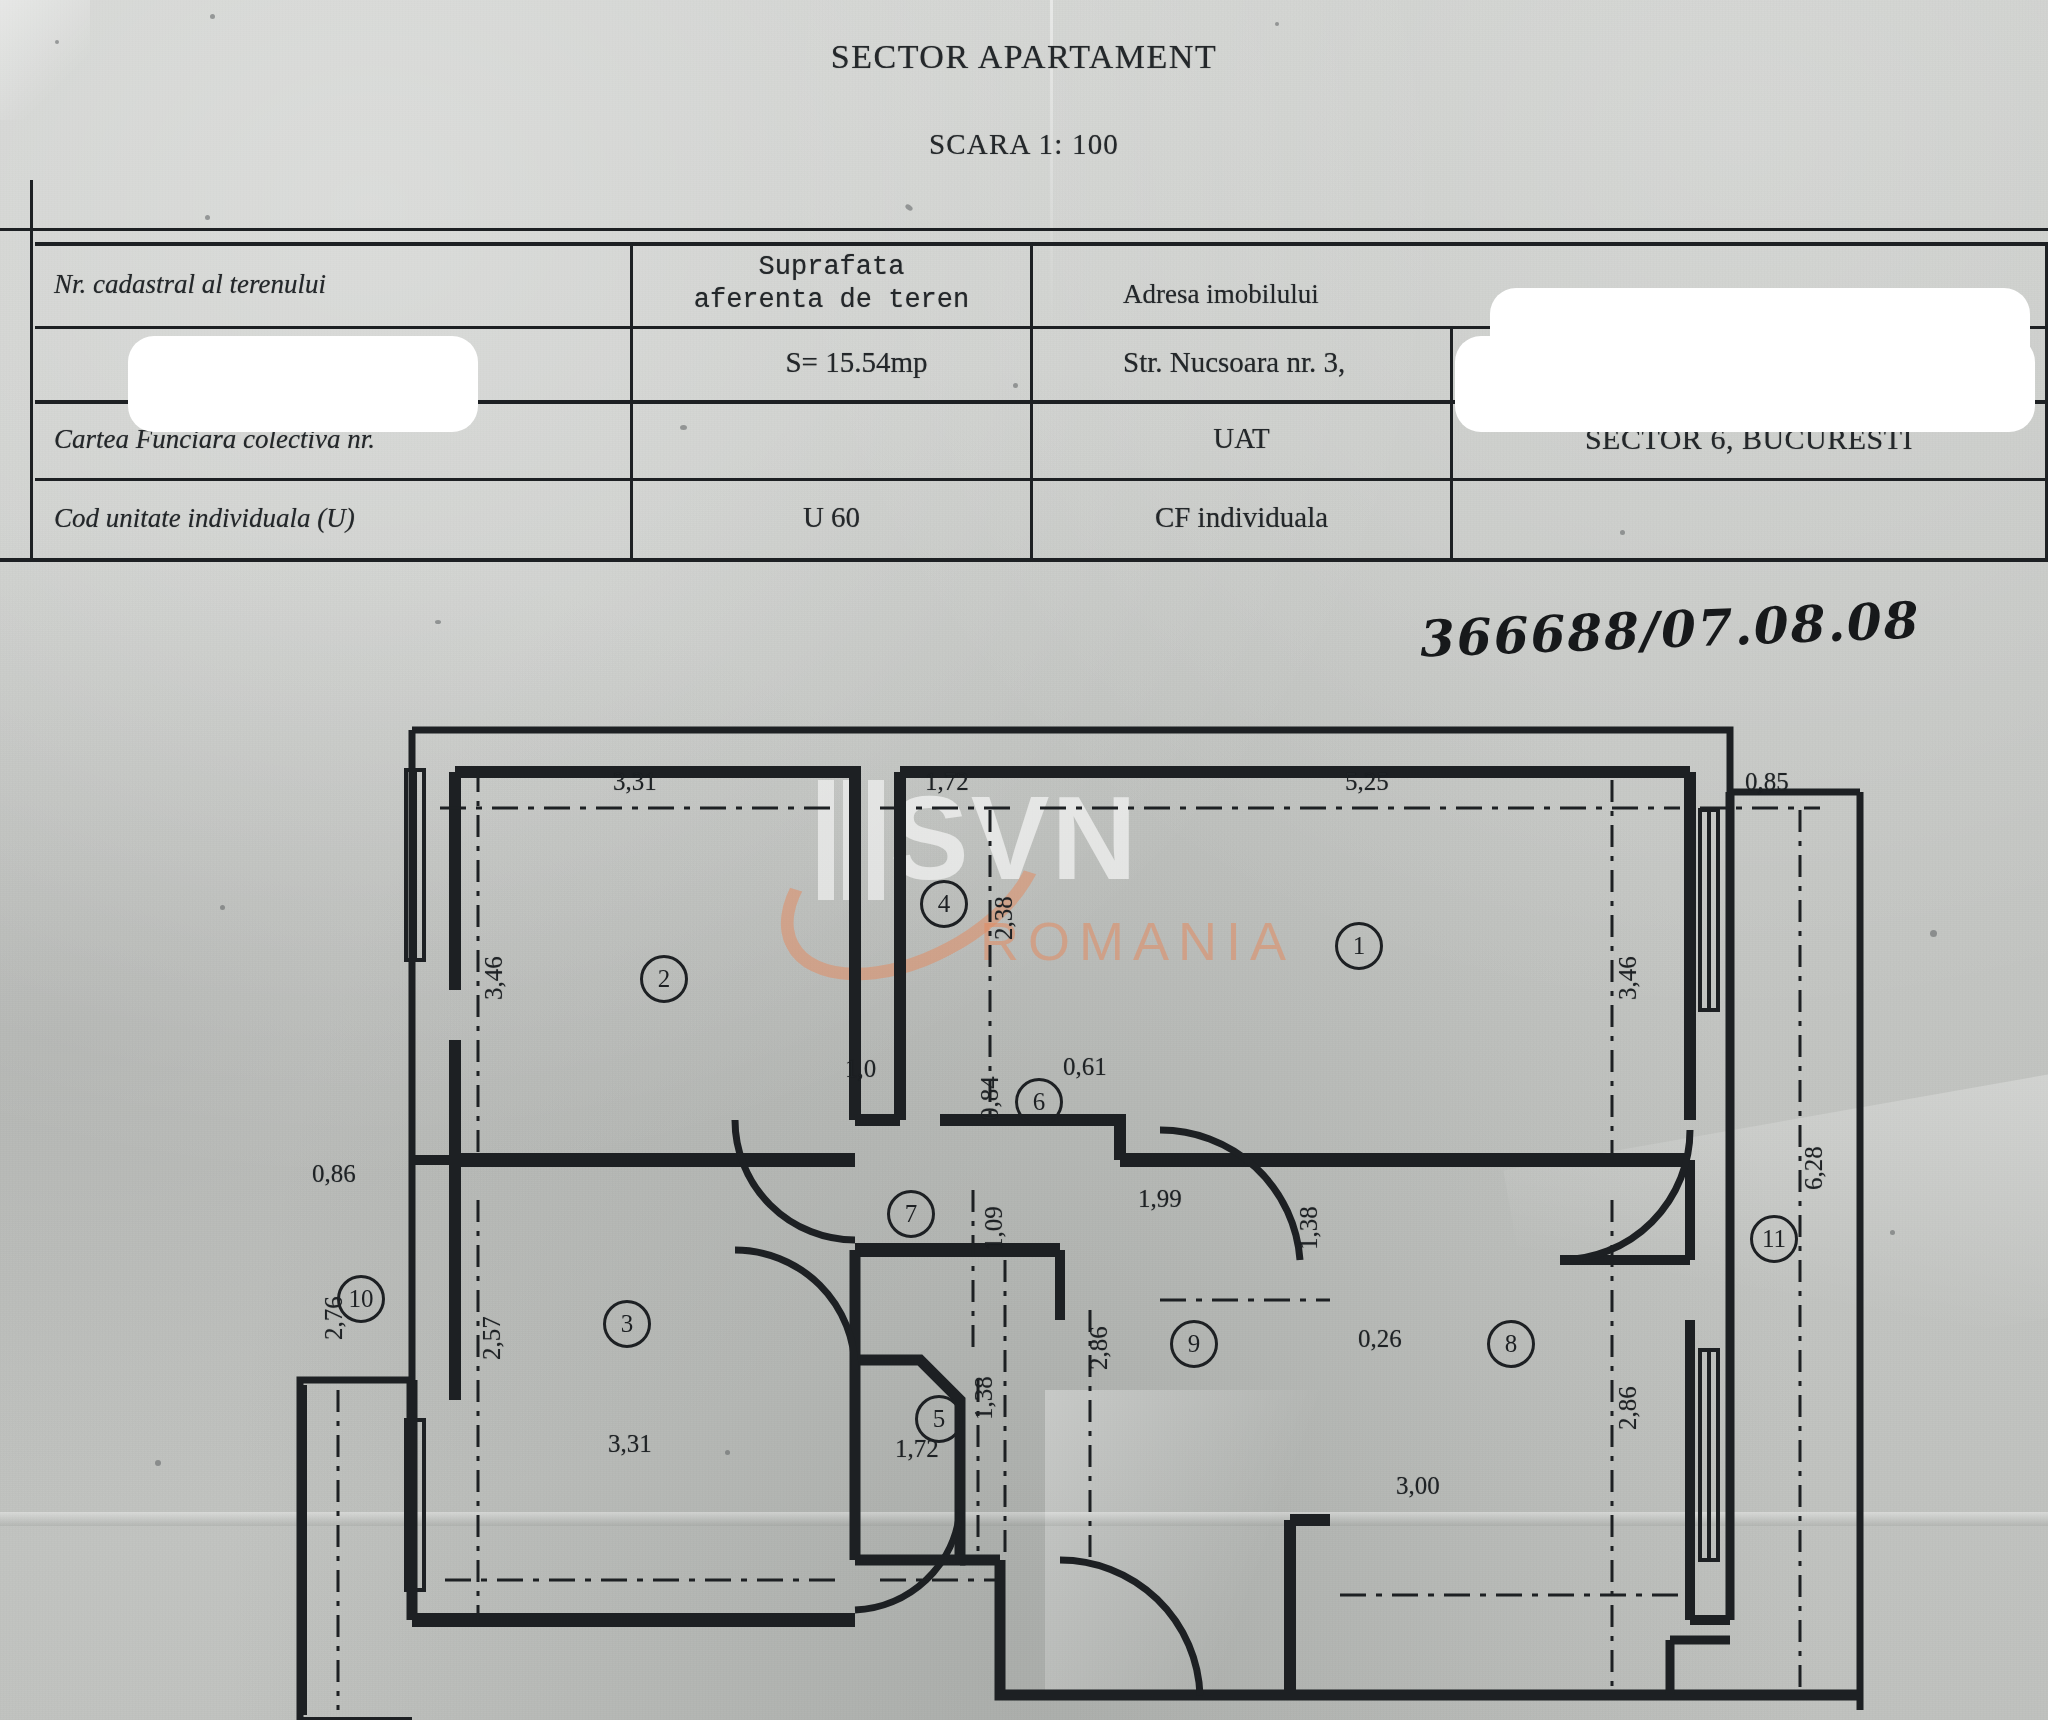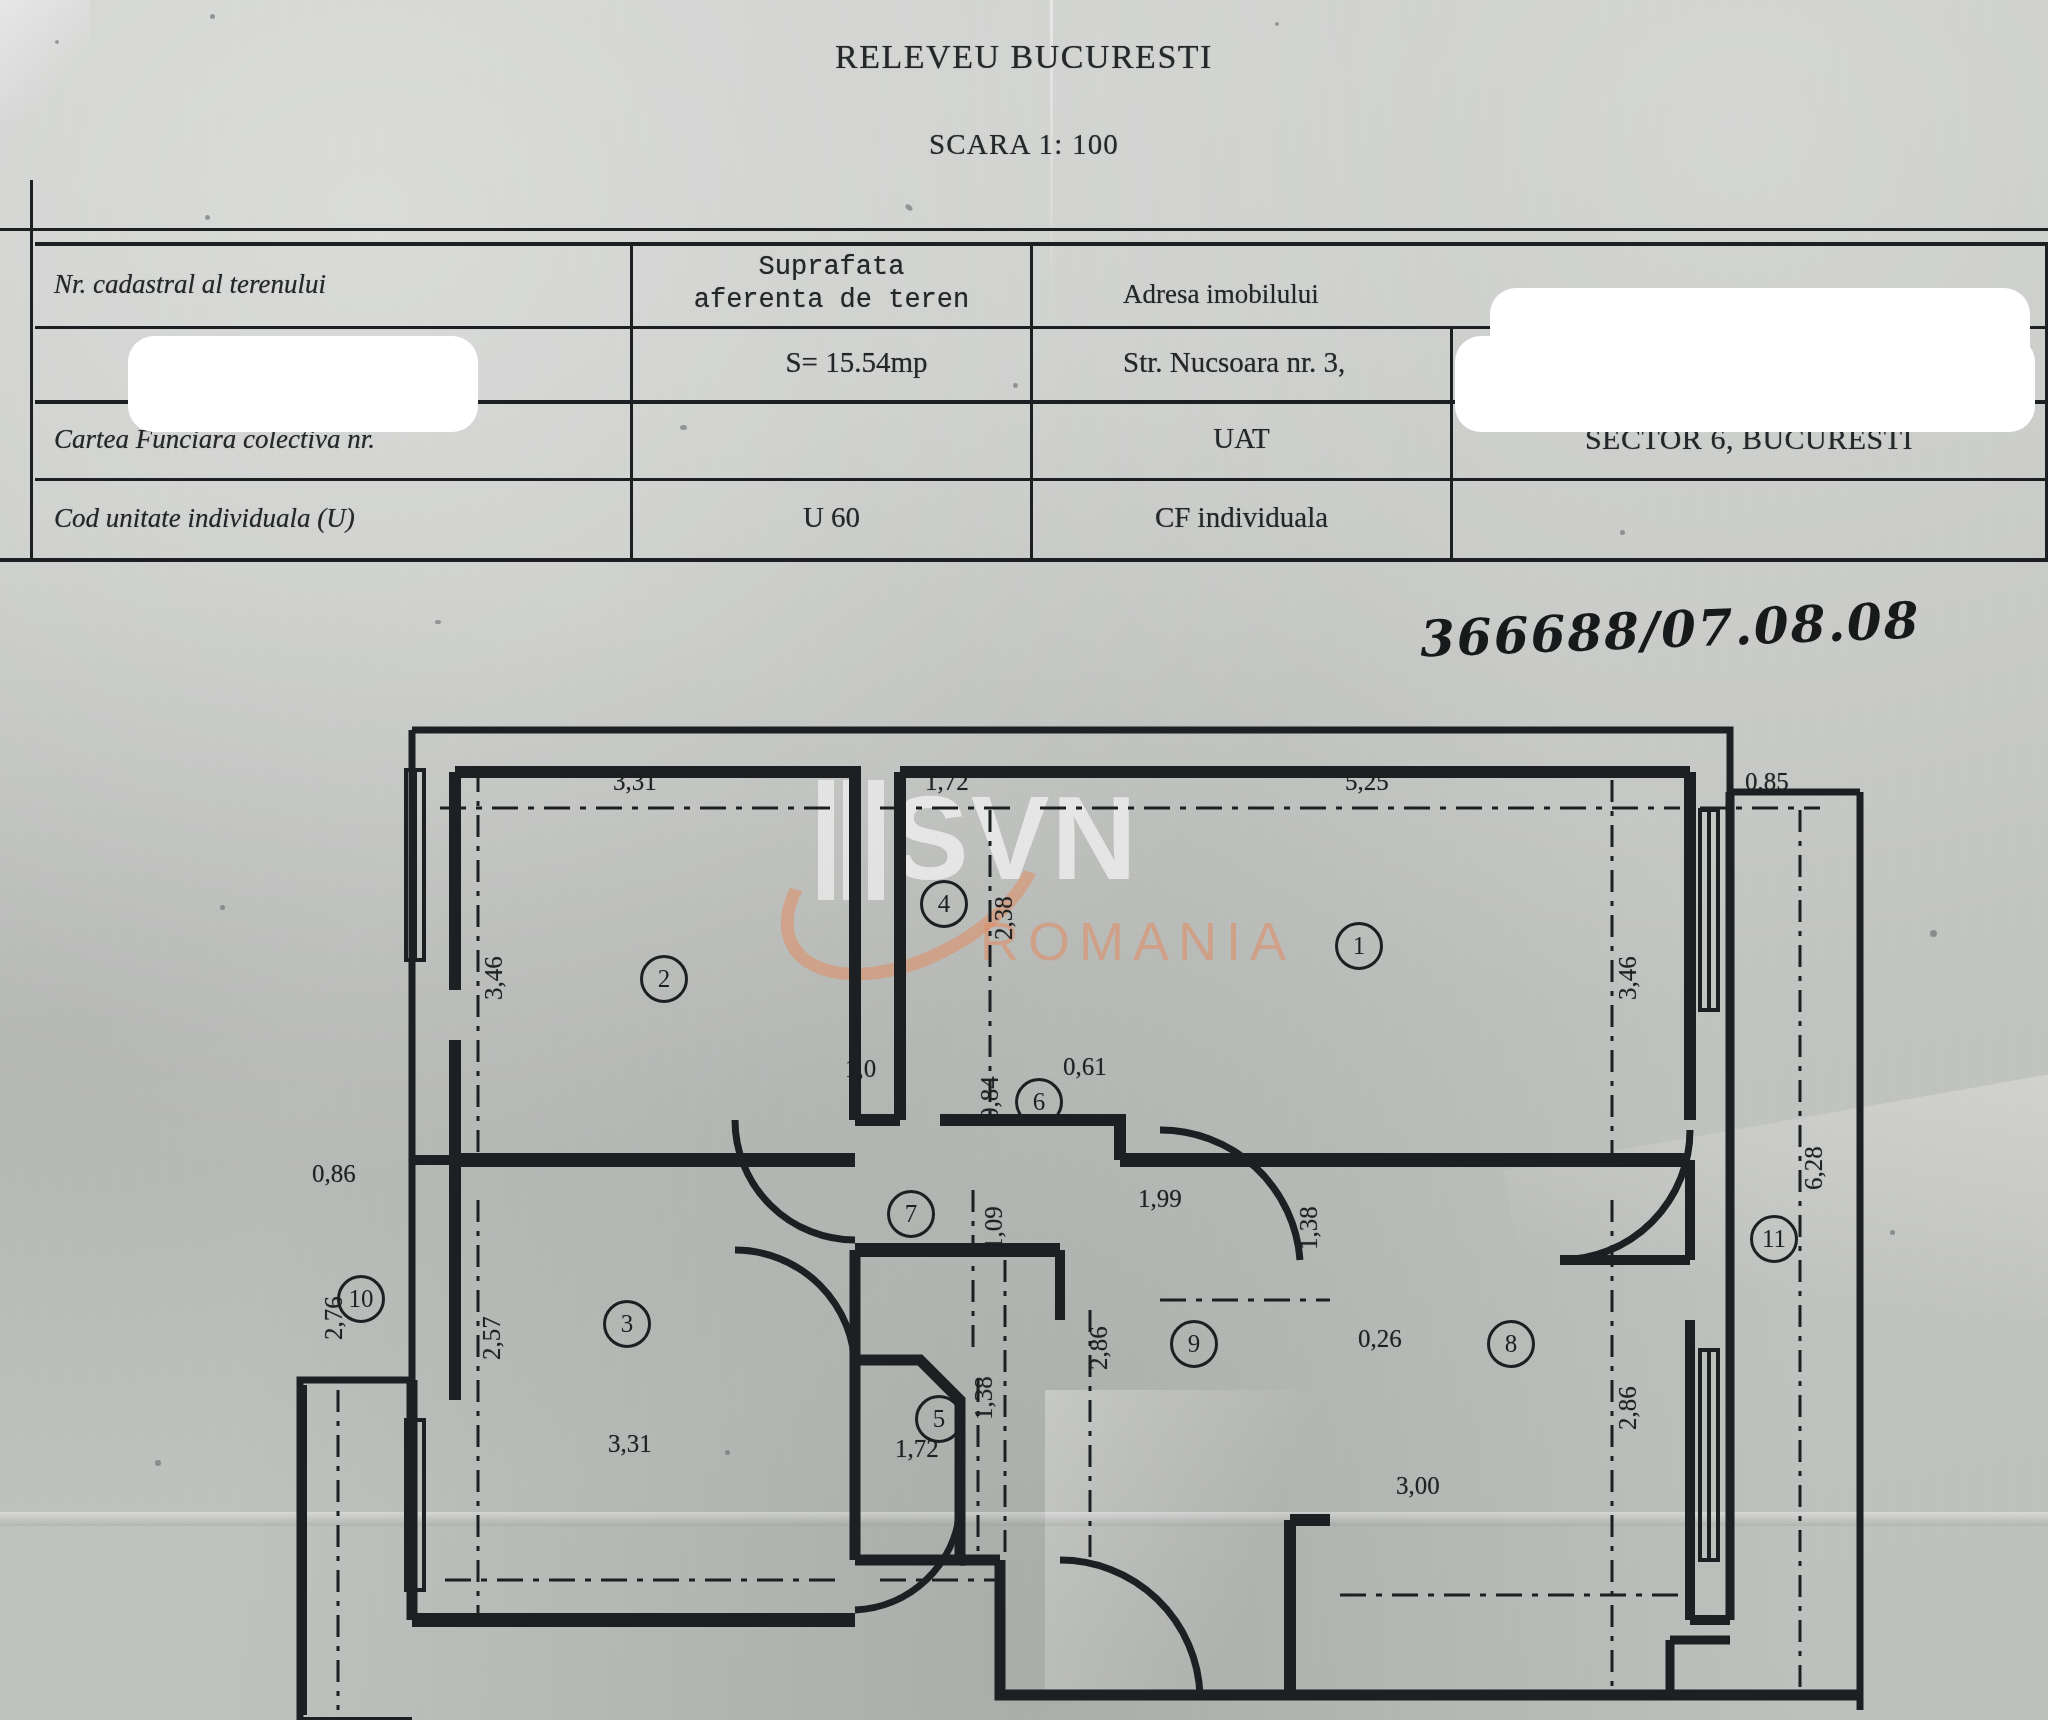--- a/index.html
+++ b/index.html
@@ -125,21 +125,21 @@
 <div class="paper"></div>
 <div class="grain"></div>
 <div class="crease v1"></div>
 <div class="crease v2"></div>
 <div class="crease h1"></div>
 <div class="crease d1"></div>
 <div class="crease c1"></div>
 
 <div class="sheet">
 
-  <div class="title">RELEVEU BUCURESTI</div>
+  <div class="title">SECTOR APARTAMENT</div>
   <div class="subtitle">SCARA 1: 100</div>
 
   <div class="speck" style="left:210px;top:14px;width:5px;height:5px;"></div>
   <div class="speck" style="left:55px;top:40px;width:4px;height:4px;"></div>
   <div class="speck" style="left:1275px;top:22px;width:4px;height:4px;"></div>
   <div class="speck" style="left:205px;top:215px;width:5px;height:5px;"></div>
   <div class="speck" style="left:905px;top:205px;width:8px;height:5px;transform:rotate(35deg);"></div>
   <div class="speck" style="left:680px;top:425px;width:7px;height:5px;"></div>
   <div class="speck" style="left:1013px;top:383px;width:5px;height:5px;"></div>
   <div class="speck" style="left:1620px;top:530px;width:5px;height:5px;"></div>

